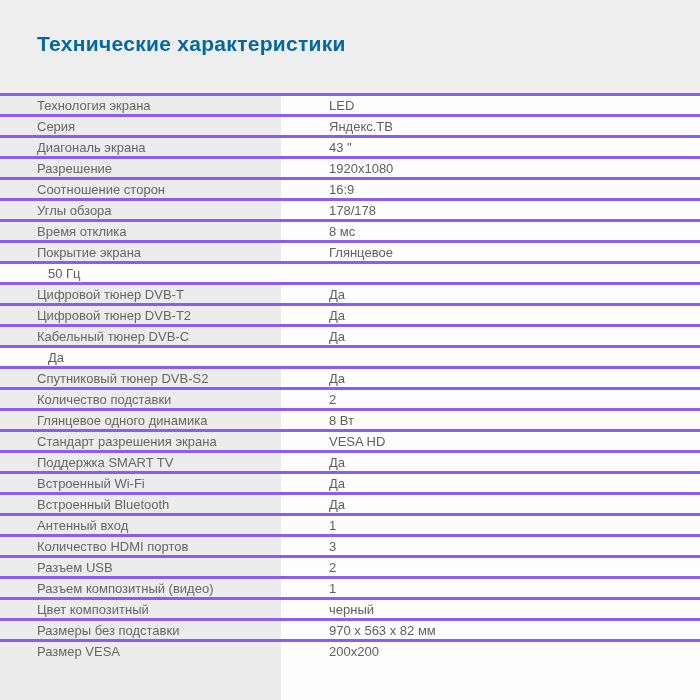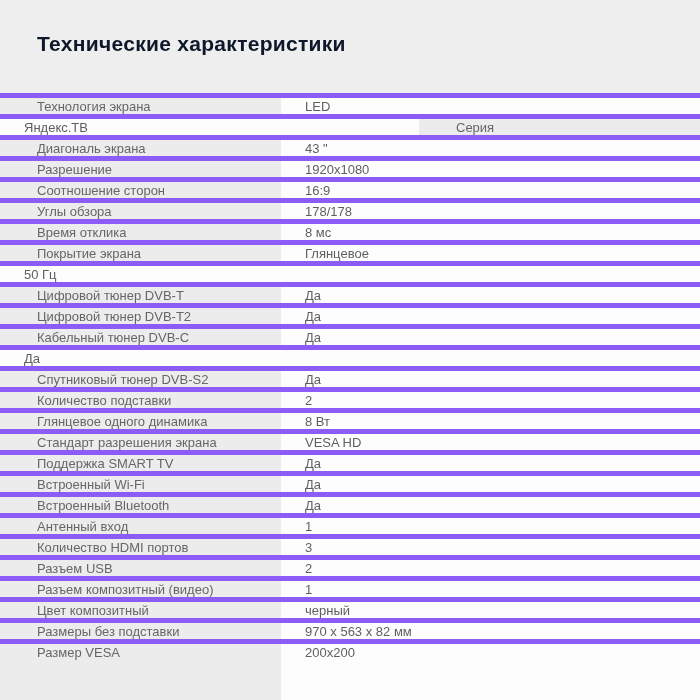--- a/index.html
+++ b/index.html
@@ -28,38 +28,38 @@
     height: 93px;
     background: #eeeeee;
   }
   .page-title {
     position: absolute;
     left: 37px;
     top: 32px;
     font-size: 21px;
     font-weight: bold;
     letter-spacing: 0.3px;
-    color: #0f172a;
+    color: #0369a1;
     margin: 0;
   }
   
   .spec-table {
     position: absolute;
     top: 93px;
     left: 0;
     right: 0;
     bottom: 0;
     display: flex;
     flex-direction: column;
   }
   .spec-row {
     display: flex;
     height: 21px;
     box-sizing: border-box;
-    border-top: 5px solid #8b5cf6;
+    border-top: 3px solid #8b5cf6;
     flex: 0 0 auto;
   }
   .spec-row.filler {
     flex: 1 1 auto;
     height: auto;
     border-top: none;
   }
   .cell {
     display: flex;
     align-items: center;
@@ -70,42 +70,42 @@
     overflow: hidden;
   }
   .cell.label {
     width: 281px;
     background: #ececec;
     padding-left: 37px;
   }
   .cell.value {
     flex: 1;
     background: #fdfdfd;
-    padding-left: 24px;
+    padding-left: 48px;
     color: #5f5f5f;
   }
 </style>
 </head>
 <body>
 
 <div class="page">
   <div class="header">
     <h1 class="page-title">Технические характеристики</h1>
   </div>
 
   <div class="spec-table">
 
   <div class="spec-row">
     <div class="cell label">Технология экрана</div>
     <div class="cell value">LED</div>
   </div>
 
   <div class="spec-row">
+    <div class="cell label">Серия</div>
     <div class="cell value">Яндекс.ТВ</div>
-    <div class="cell label">Серия</div>
   </div>
 
   <div class="spec-row">
     <div class="cell label">Диагональ экрана</div>
     <div class="cell value">43 "</div>
   </div>
 
   <div class="spec-row">
     <div class="cell label">Разрешение</div>
     <div class="cell value">1920x1080</div>

